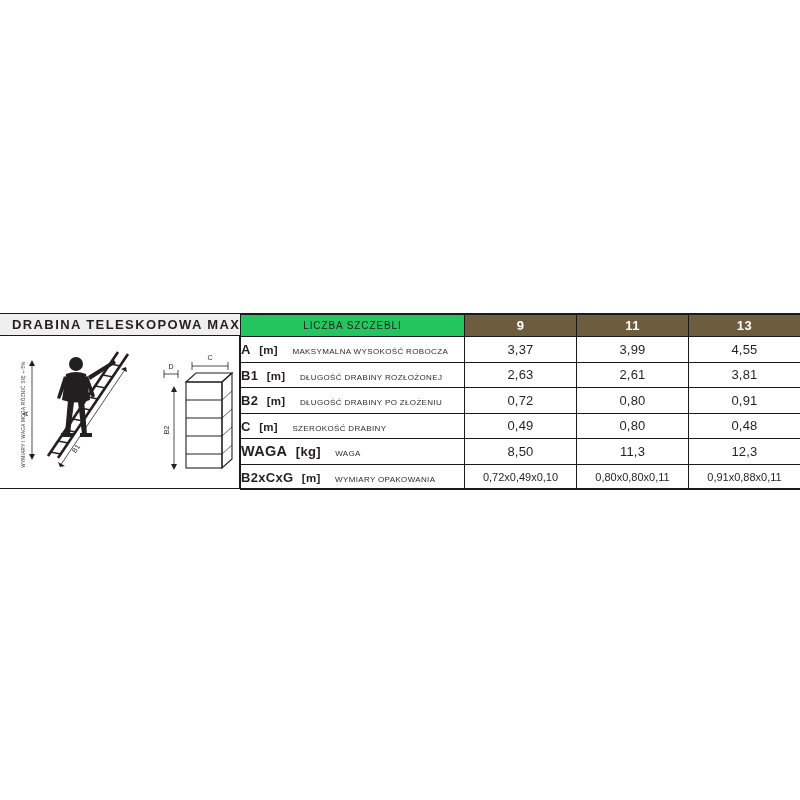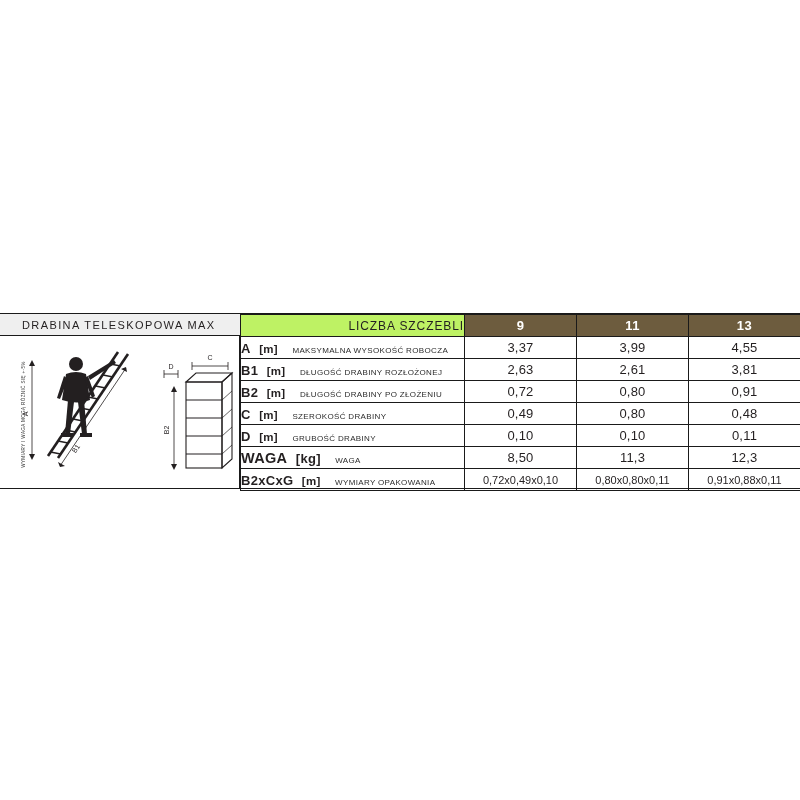--- a/index.html
+++ b/index.html
@@ -42,25 +42,26 @@
     top: 0;
     width: 240px;
     height: 22px;
     background: #efefef;
     border-bottom: 1px solid #1a1a1a;
     box-sizing: border-box;
     display: flex;
     align-items: center;
   }
   #product-title {
-    font-size: 11px;
+    font-size: 13px;
     letter-spacing: 1.4px;
     color: #231f20;
-    padding-left: 22px;
+    padding-left: 12px;
     white-space: nowrap;
+    font-weight: bold;
   }
   #vertical-note {
     position: absolute;
     left: -52px;
     top: 98px;
     width: 150px;
     transform: rotate(-90deg);
     transform-origin: center center;
     font-size: 4.6px;
     letter-spacing: 0.35px;
@@ -93,24 +94,24 @@
 
   table.spec th, table.spec td {
     border: 1px solid #1a1a1a;
     padding: 0;
     vertical-align: middle;
   }
   table.spec tr.head-row {
     height: 22px;
   }
   th.head-label {
-    background: #bef264;
-    text-align: right;
+    background: #22c55e;
+    text-align: center;
     padding-right: 8px;
-    font-size: 12px;
+    font-size: 10px;
     font-weight: normal;
     letter-spacing: 0.9px;
     color: #231f20;
     border-left: none;
   }
   th.head-val {
     background: #6d5c3e;
     color: #ffffff;
     font-size: 13px;
     font-weight: bold;
@@ -308,30 +309,20 @@
           <td class="row-label">
             <span class="code">C</span>
             <span class="unit">[m]</span>
             <span class="desc">SZEROKOŚĆ DRABINY</span>
           </td>
           <td class="val">0,49</td>
           <td class="val">0,80</td>
           <td class="val">0,48</td>
         </tr>
         <tr class="body-row">
-          <td class="row-label">
-            <span class="code">D</span>
-            <span class="unit">[m]</span>
-            <span class="desc">GRUBOŚĆ DRABINY</span>
-          </td>
-          <td class="val">0,10</td>
-          <td class="val">0,10</td>
-          <td class="val">0,11</td>
-        </tr>
-        <tr class="body-row">
           <td class="row-label big">
             <span class="code">WAGA</span>
             <span class="unit">[kg]</span>
             <span class="desc">WAGA</span>
           </td>
           <td class="val">8,50</td>
           <td class="val">11,3</td>
           <td class="val">12,3</td>
         </tr>
         <tr class="body-row">

